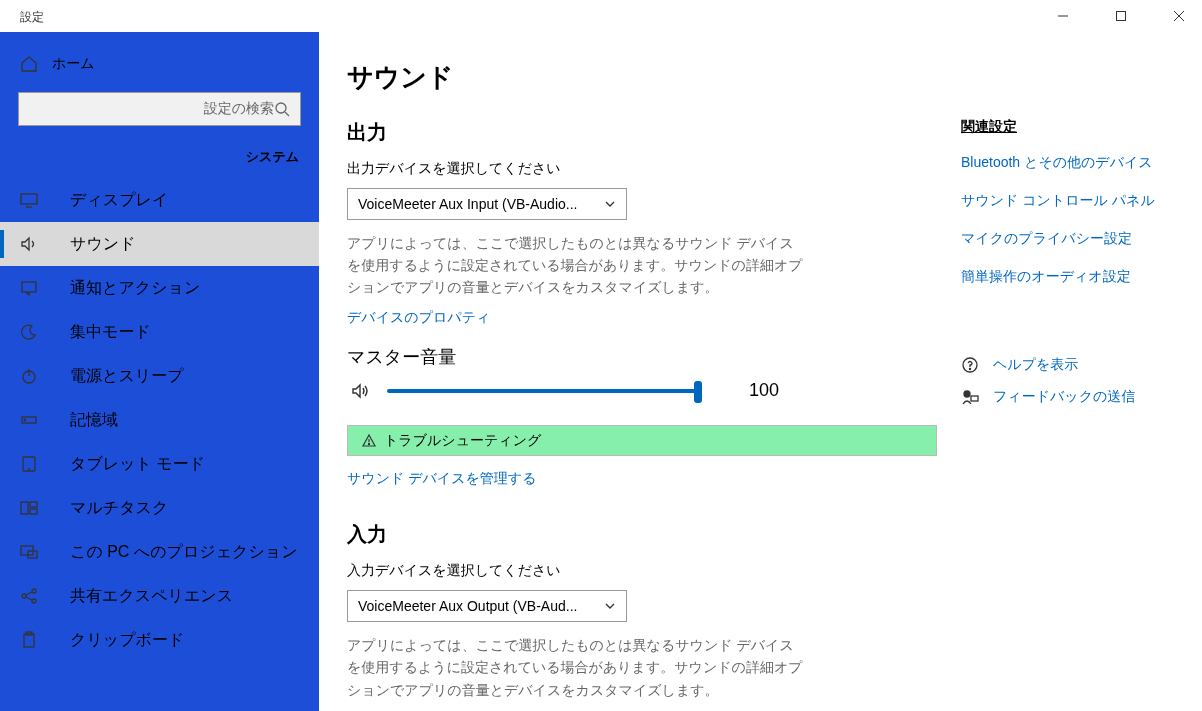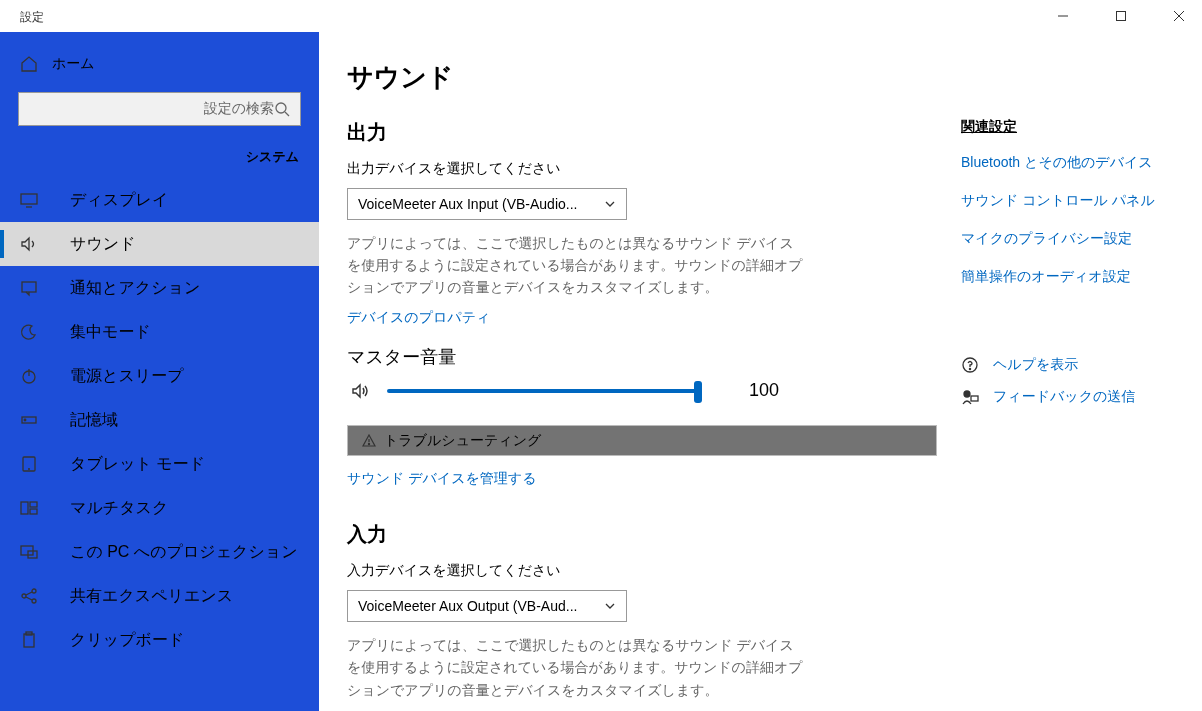--- a/index.html
+++ b/index.html
@@ -40,21 +40,21 @@
     .link { color: #0067c0; font-size: 14px; margin-bottom: 18px; display: inline-block; }
     .sub-label { font-size: 18px; margin-bottom: 10px; }
 
     .volume-row { display: flex; align-items: center; gap: 16px; margin-bottom: 22px; padding-left: 4px; }
     .vol-icon { width: 20px; height: 20px; }
     .slider { position: relative; width: 310px; height: 24px; }
     .slider .track { position: absolute; top: 10px; left: 0; right: 0; height: 4px; background: #0067c0; border-radius: 2px; }
     .slider .thumb { position: absolute; right: -5px; top: 2px; width: 8px; height: 22px; background: #0067c0; border-radius: 3px; }
     .vol-val { font-size: 18px; margin-left: 36px; }
 
-    .btn { height: 34px; border: 1px solid #bbb; background: #737373; display: inline-flex; align-items: center; padding: 0 14px; font-size: 14px; gap: 8px; margin-bottom: 14px; }
+    .btn { height: 34px; border: 1px solid #bbb; background: #86efac; display: inline-flex; align-items: center; padding: 0 14px; font-size: 14px; gap: 8px; margin-bottom: 14px; }
     .btn .warn { width: 14px; height: 14px; }
 
     
     .right-rail { flex: 1; padding-top: 58px; padding-left: 24px; display: flex; flex-direction: column; gap: 14px; }
     .rail-h { font-size: 14px; font-weight: 600; margin-bottom: 4px; text-decoration: underline; }
     .rail-link { color: #0067c0; font-size: 14px; margin-bottom: 6px; }
     .rail-item { display: flex; align-items: center; gap: 14px; font-size: 14px; color: #0067c0; }
     .rail-item .ricon { width: 18px; height: 18px; color: #333; }
     .spacer-lg { height: 36px; }
   </style>

